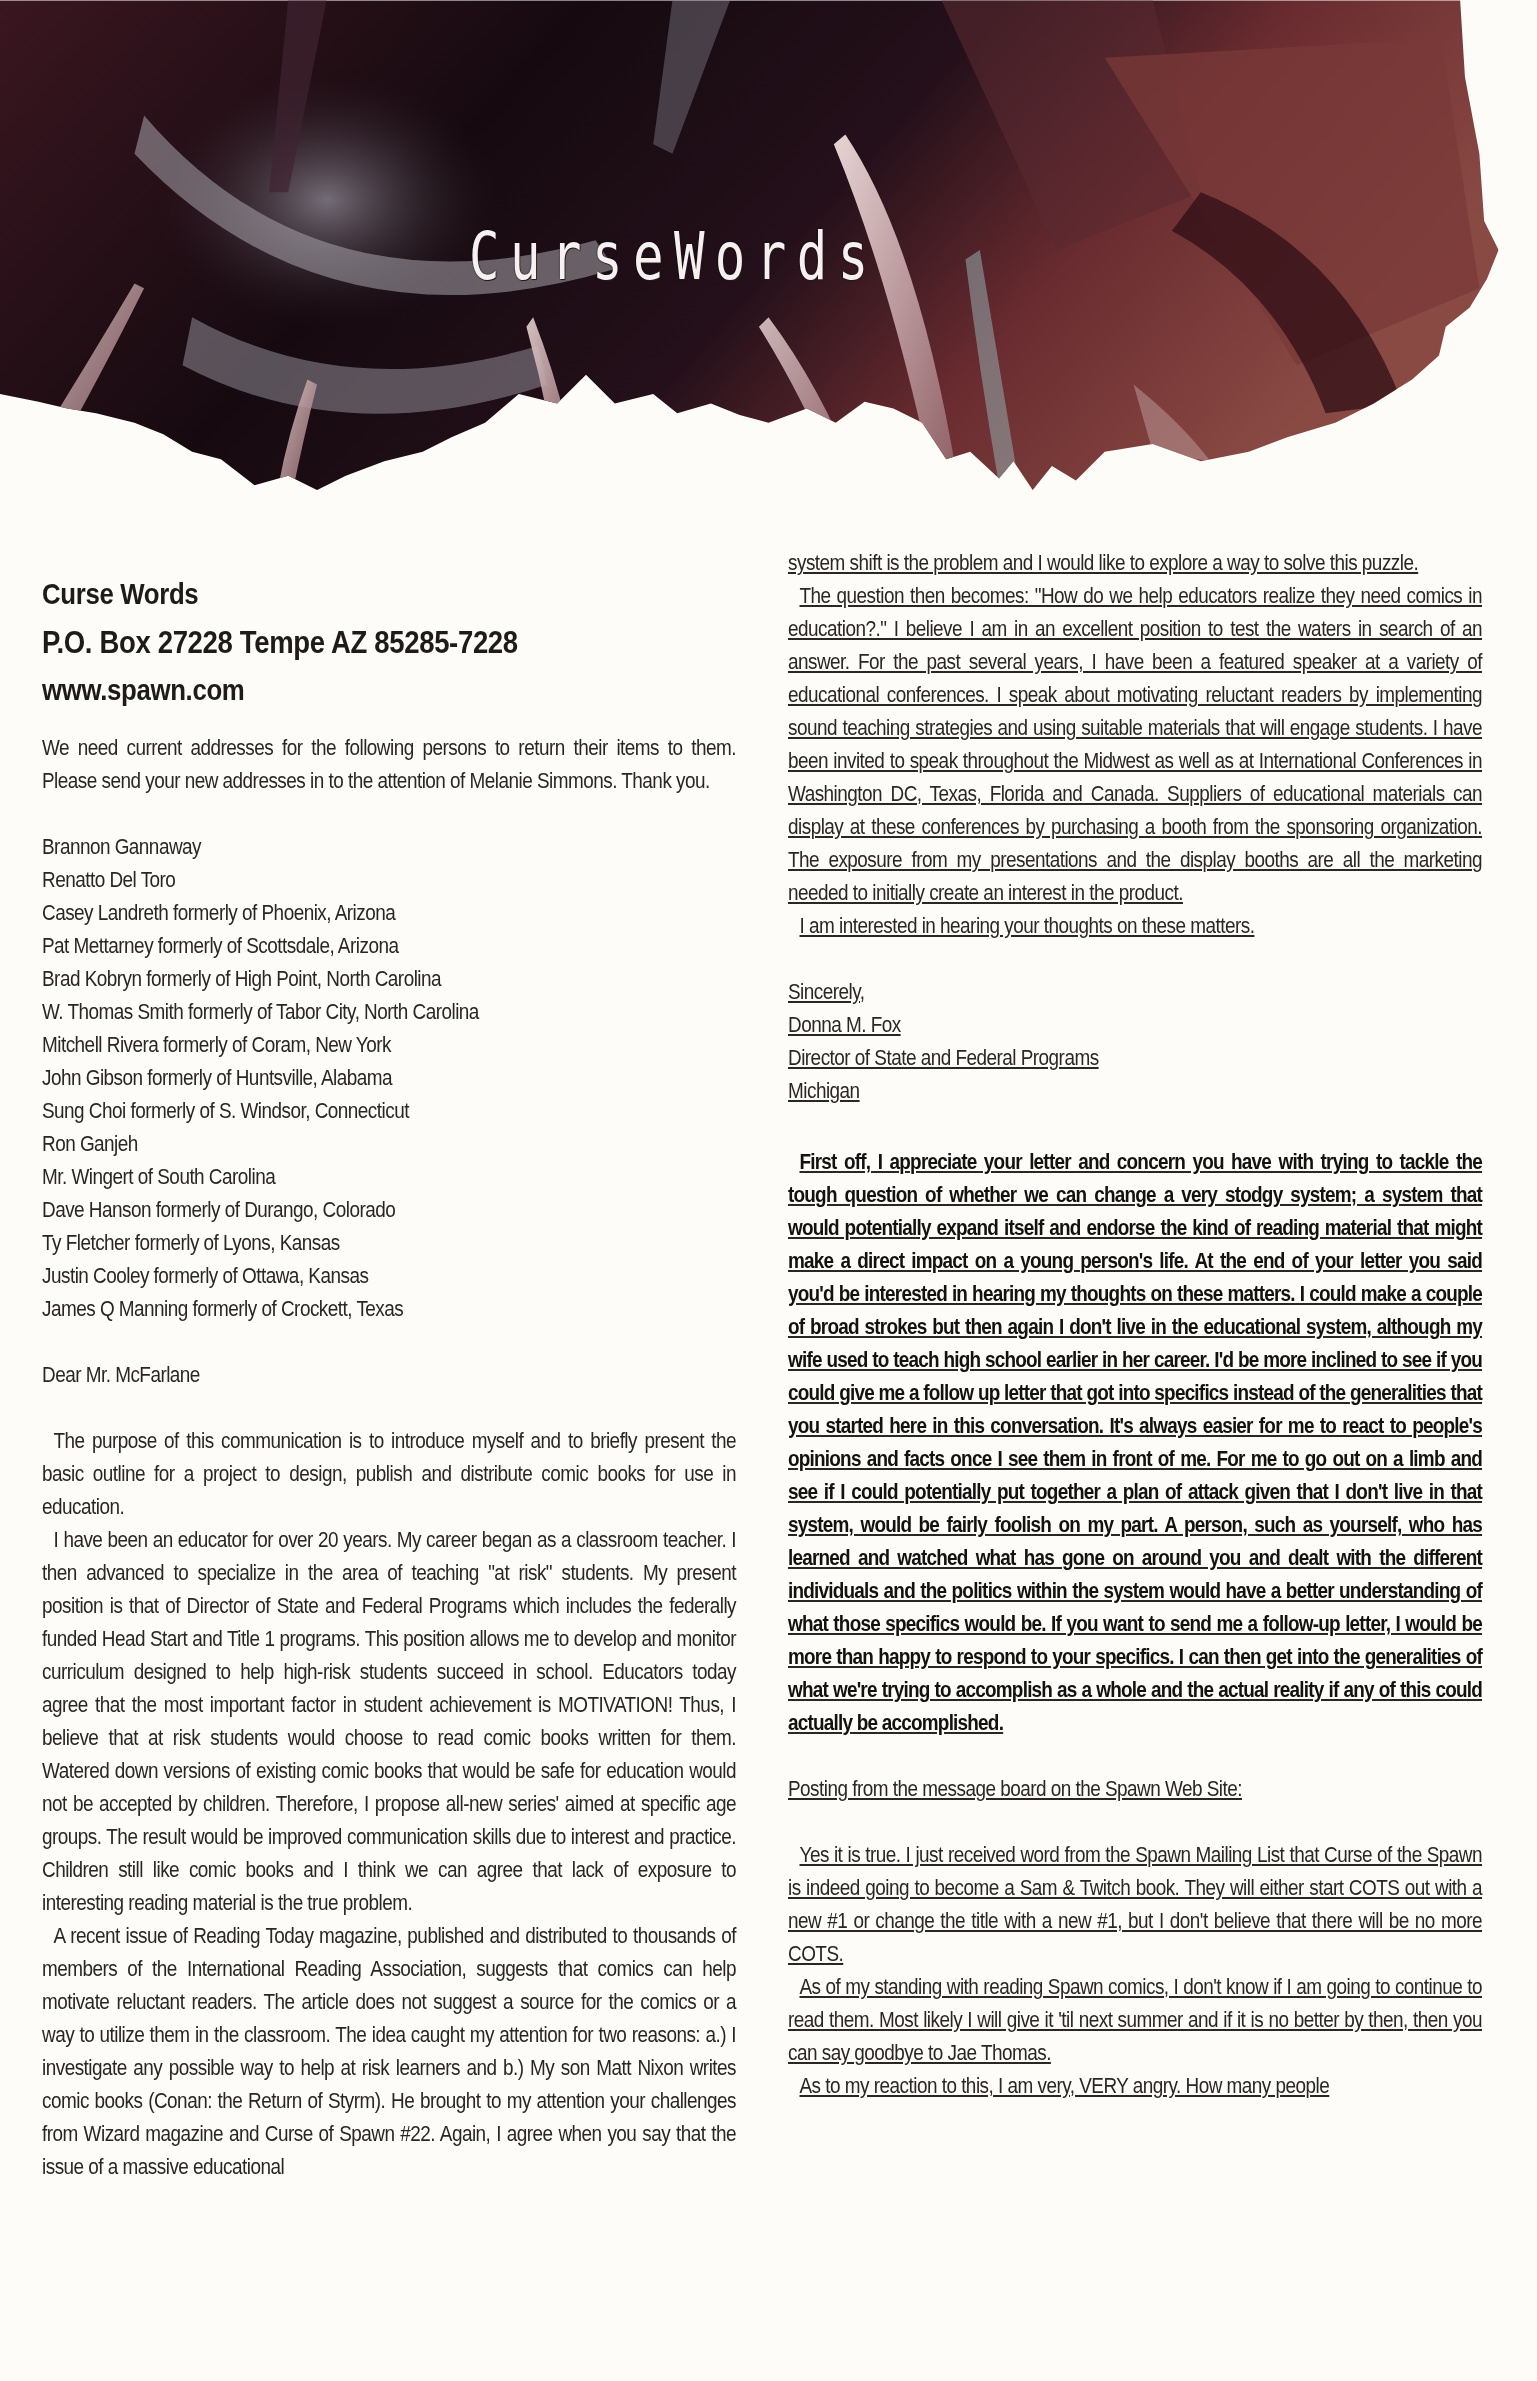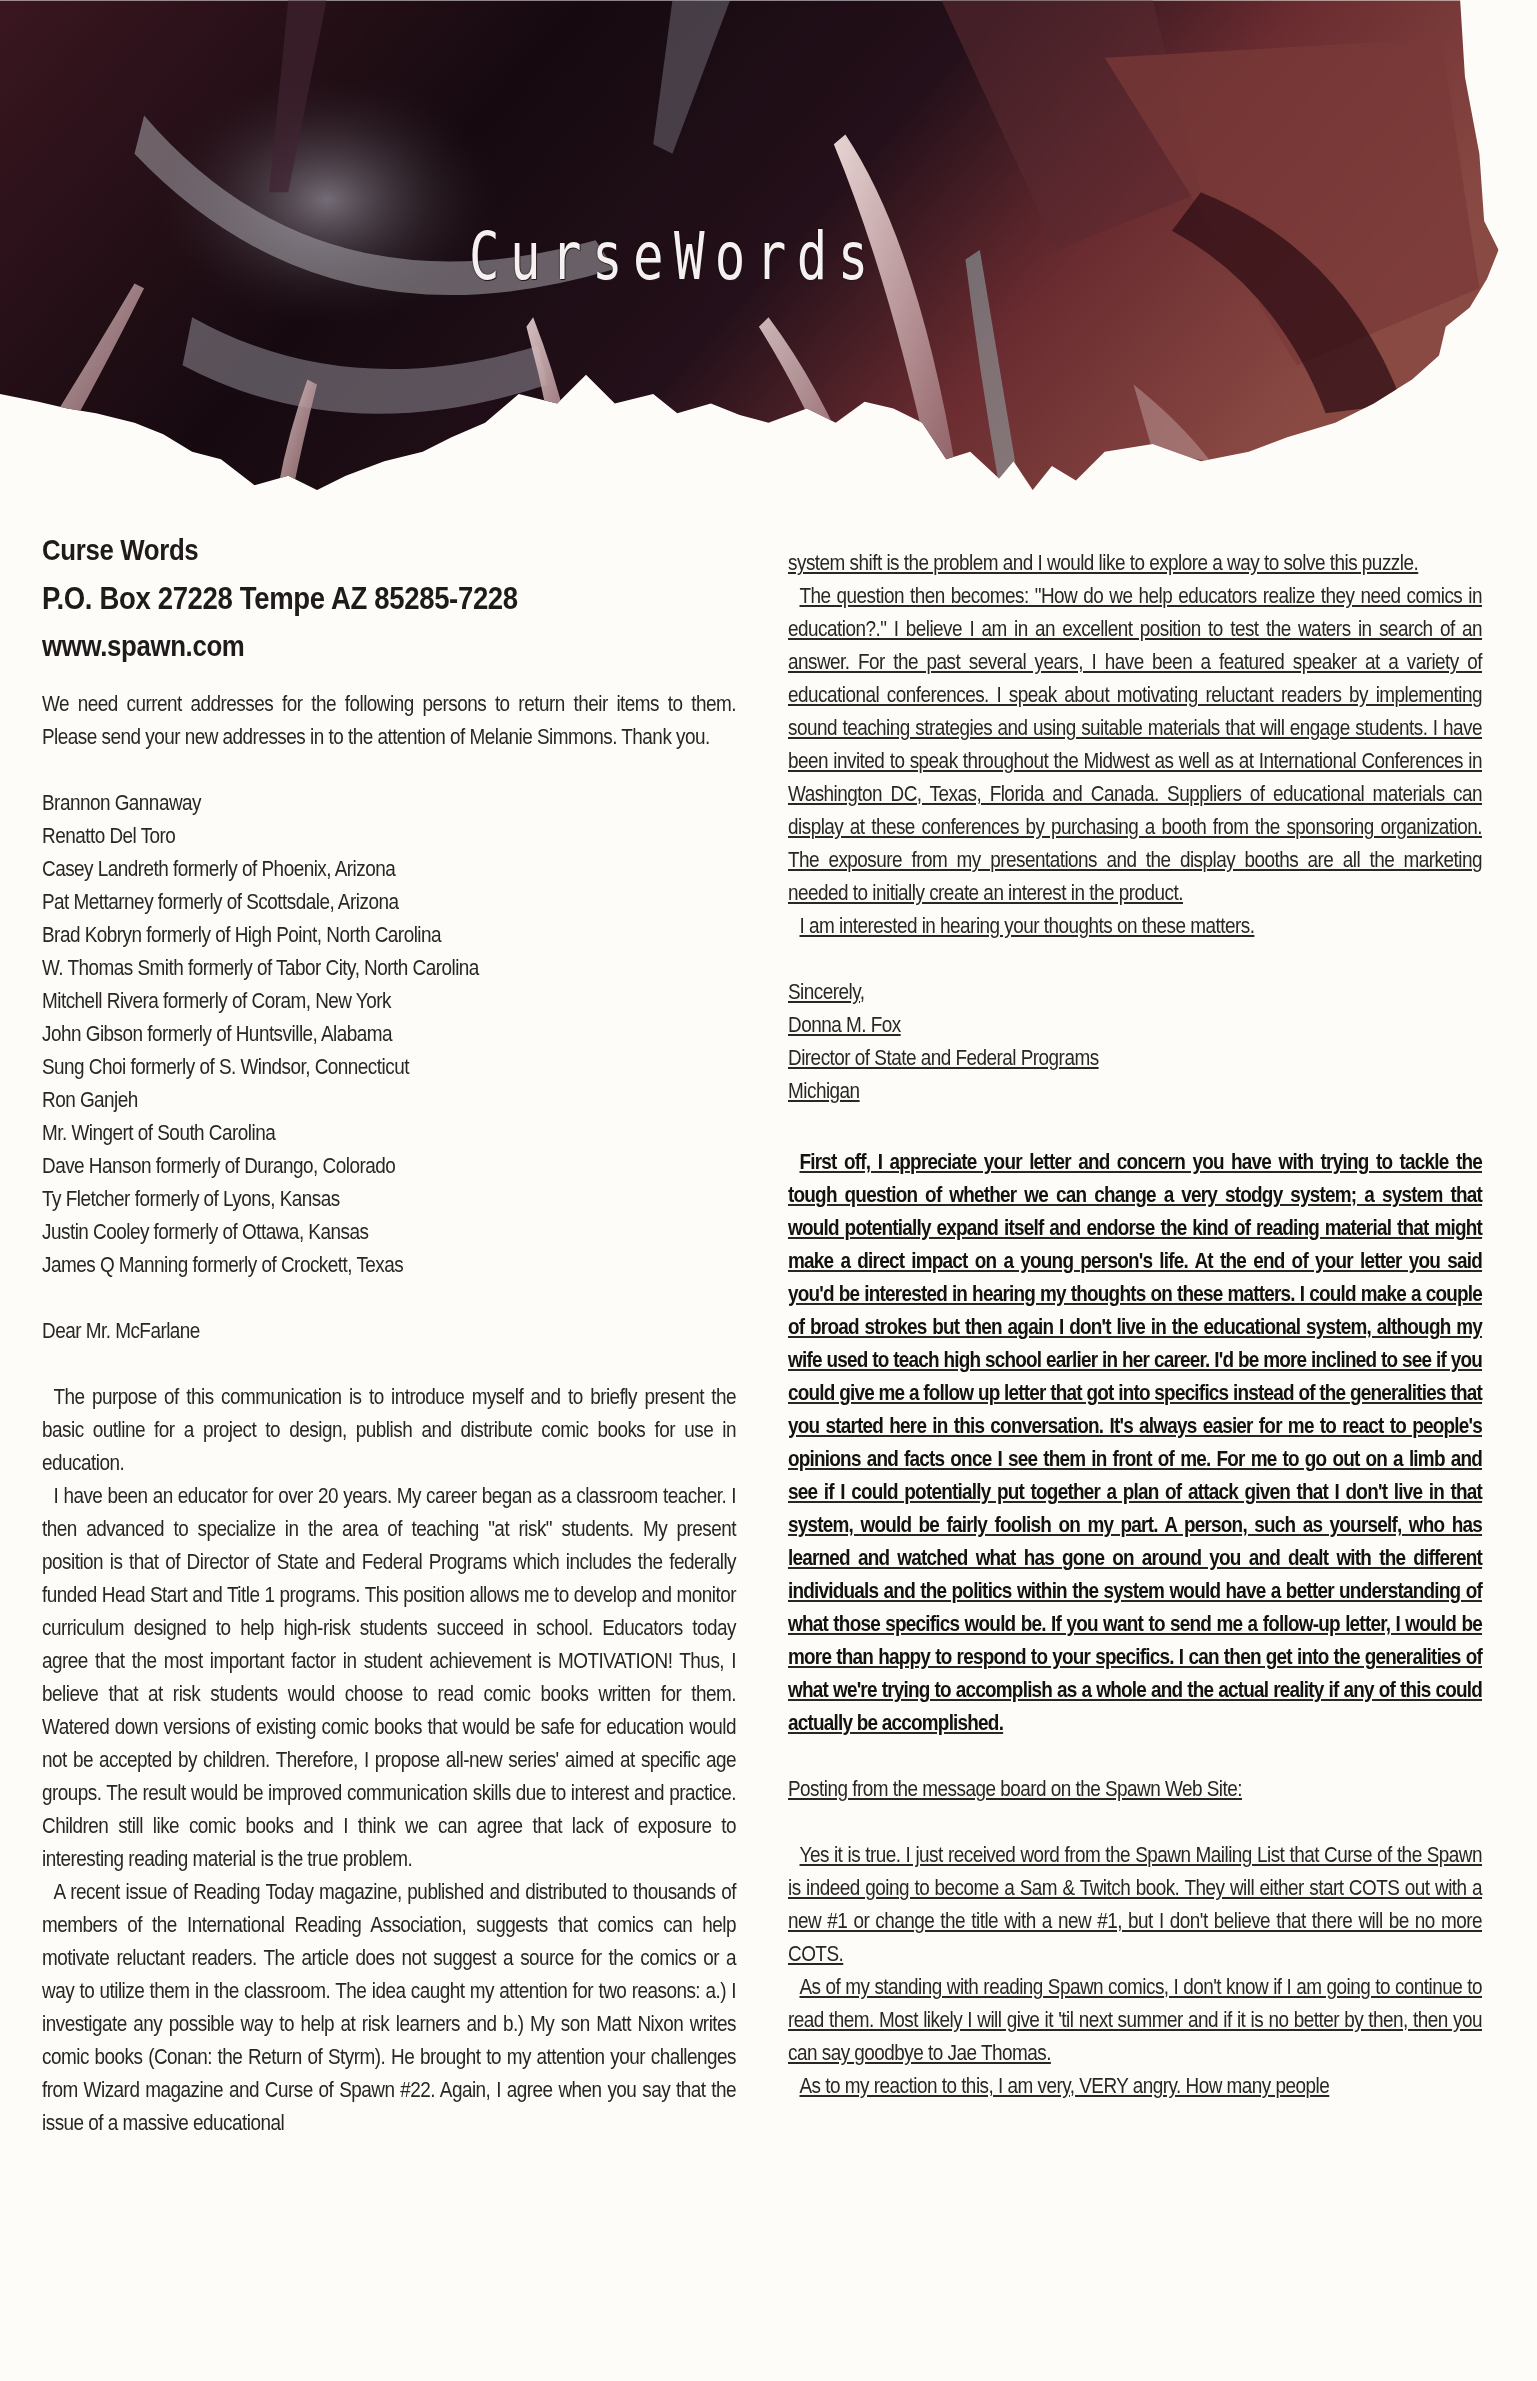--- a/index.html
+++ b/index.html
@@ -33,21 +33,21 @@
     transform-origin: left top;
   }
   .col {
     position: absolute;
     top: 526px;
     width: 694px;
     font-size: 22px;
     line-height: 33px;
     letter-spacing: -0.6px;
   }
-  .col-left { left: 42px; }
+  .col-left { left: 42px; margin-top: 44px; }
   .col-right { left: 788px; top: 546px; text-decoration: underline; }
   .cond { transform: scaleX(0.86); transform-origin: left top; width: 807px; }
   .hd {
     font-weight: bold;
     font-size: 30px;
     line-height: 48px;
     color: #1e1b1a;
     letter-spacing: -0.4px;
     white-space: nowrap;
   }

